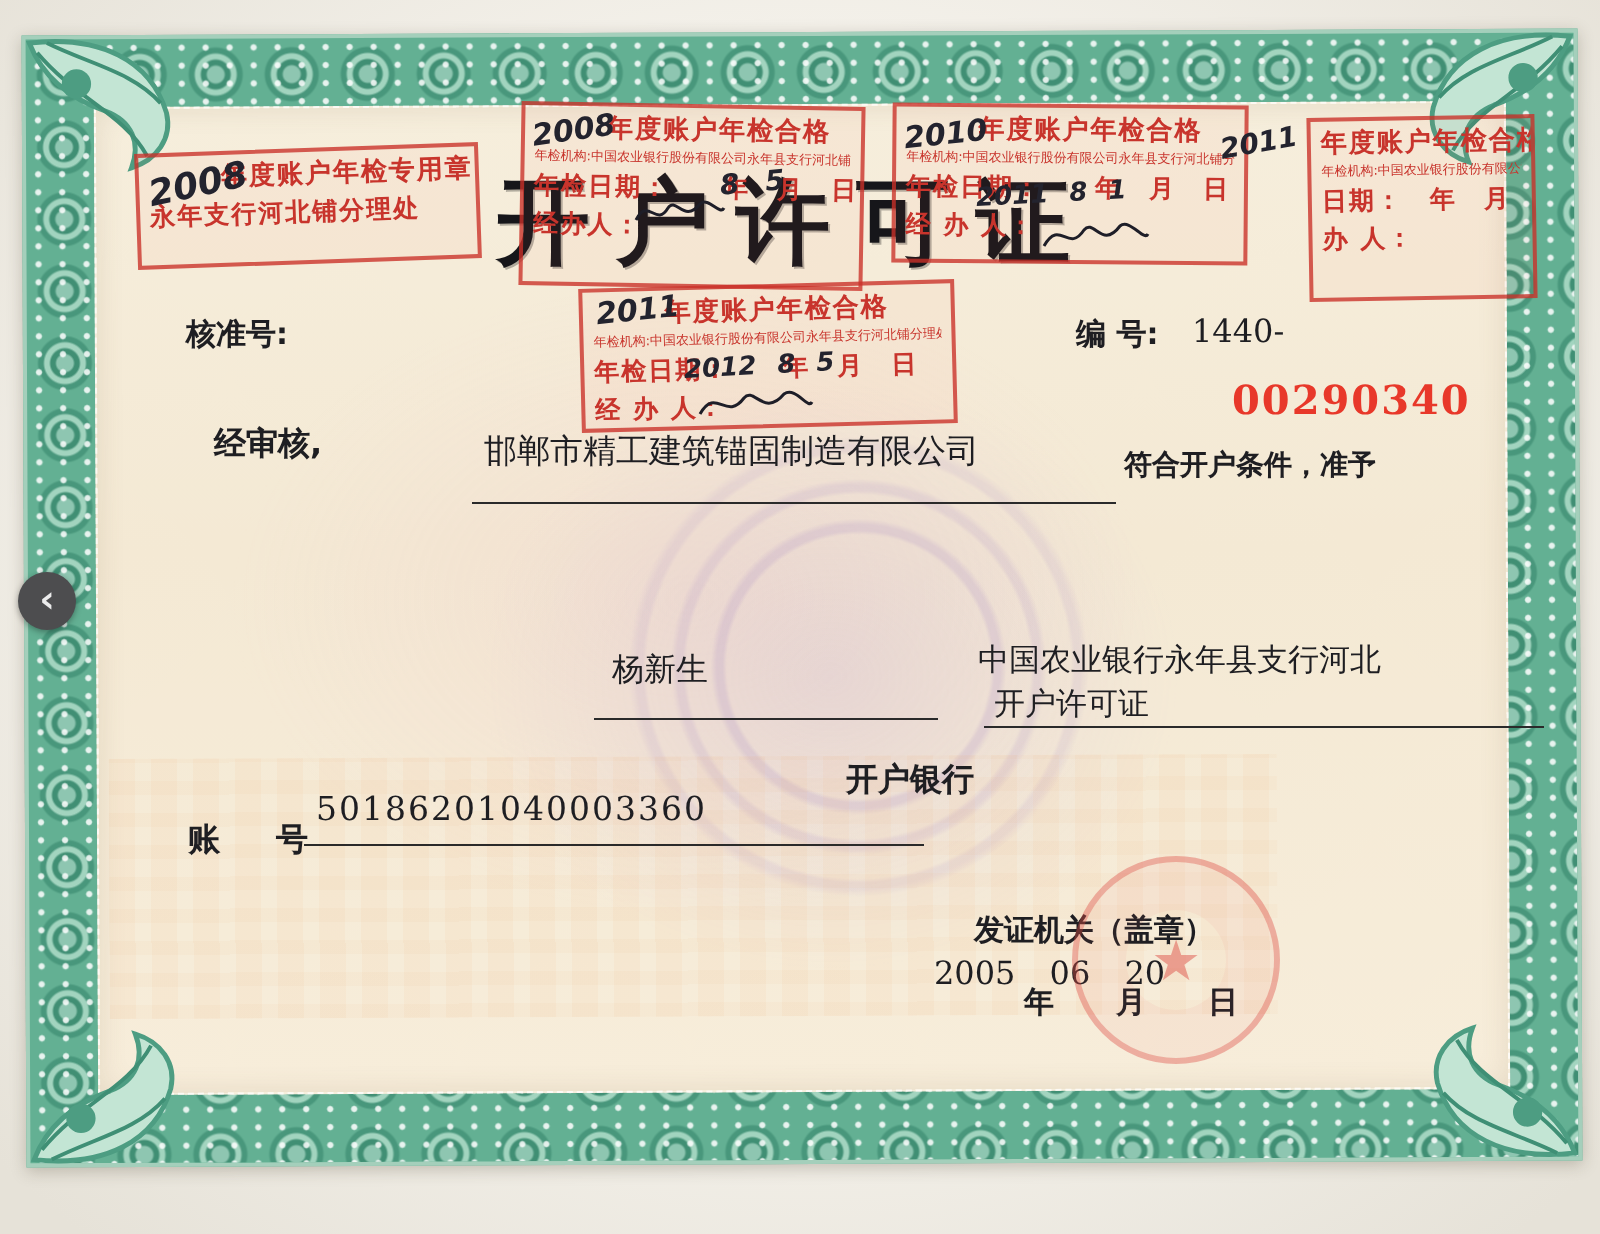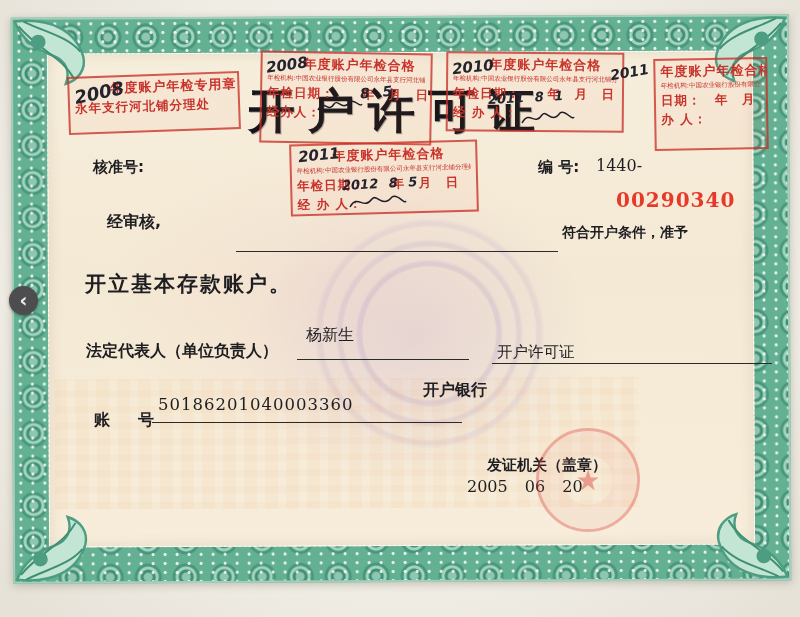--- a/index.html
+++ b/index.html
@@ -95,38 +95,39 @@
 
   <div class="title">开户许可证</div>
 
   <div class="t" style="left:93px;top:158px;font-size:15px;">核准号:</div>
 
   <div class="t" style="left:538px;top:158px;font-size:15px;">编 号:</div>
   <div class="t serif" style="left:596px;top:156px;font-size:16px;">1440-</div>
   <div class="t serif red-num" style="left:616px;top:156px;font-size:20px;margin-top:32px;">00290340</div>
 
   <div class="t" style="left:107px;top:212px;font-size:16px;">经审核,</div>
+  <div class="t" style="left:242px;top:215px;font-size:16.5px;font-weight:500;">邯郸市精工建筑锚固制造有限公司</div>
   <div class="ul" style="left:236px;top:251px;width:322px;"></div>
   <div class="t" style="left:562px;top:224px;font-size:14px;">符合开户条件，准予</div>
-  <div class="t" style="left:85px;top:270px;font-size:21px;letter-spacing:2px;">开立基本存款账户。</div>
 
-  <div class="t" style="left:86px;top:341px;font-size:16px;">法定代表人（单位负责人）</div>
   <div class="t" style="left:306px;top:325px;font-size:16px;font-weight:500;">杨新生</div>
   <div class="ul" style="left:297px;top:359px;width:172px;"></div>
 
+  <div class="t" style="left:489px;top:320px;font-size:15.5px;font-weight:500;">中国农业银行永年县支行河北</div>
   <div class="t" style="left:423px;top:342px;font-size:16px;margin-top:38px;">开户银行</div>
   <div class="t" style="left:497px;top:342px;font-size:15.5px;font-weight:500;">开户许可证</div>
   <div class="ul" style="left:492px;top:363px;width:280px;"></div>
 
   <div class="t" style="left:94px;top:410px;font-size:16px;letter-spacing:6px;">账　号</div>
   <div class="t serif" style="left:158px;top:395px;font-size:16.5px;letter-spacing:1px;">50186201040003360</div>
   <div class="ul" style="left:152px;top:422px;width:310px;"></div>
 
   <div class="t" style="left:487px;top:456px;font-size:15px;">发证机关（盖章）</div>
   <div class="t serif" style="left:467px;top:477px;font-size:16px;word-spacing:12px;">2005  06  20</div>
+  <div class="t" style="left:512px;top:492px;font-size:15px;letter-spacing:8px;">年　月　日</div>
 
   <div class="seal">
     <span class="star">★</span>
   </div>
 
   <div class="stamp" style="left:68px;top:74px;width:172px;height:58px;transform:rotate(-2deg);">
     <div class="l1 pad1">年度账户年检专用章</div>
     <div class="l3">永年支行河北铺分理处</div>
   </div>
 

